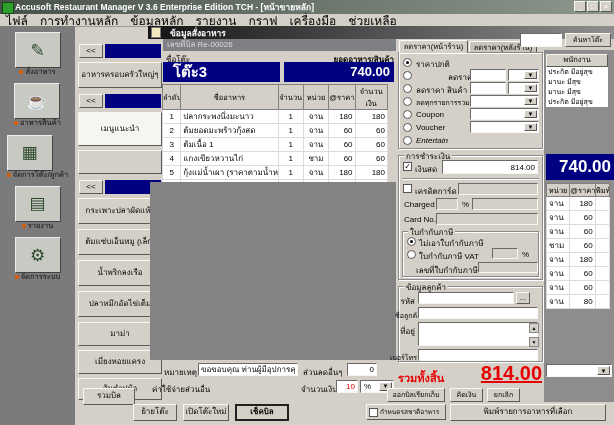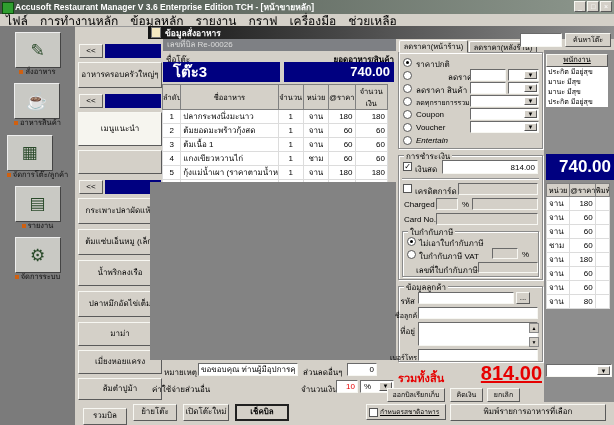--- a/index.html
+++ b/index.html
@@ -1,19 +1,19 @@
 <!DOCTYPE html>
 <html><head>
 <meta charset="utf-8">
 <style>
   html,body{margin:0;padding:0;background:#555;}
   #app{position:relative;width:614px;height:425px;background:#d4d0c8;overflow:hidden;
        font-family:"Liberation Sans",sans-serif;font-size:9px;color:#000;}
   .ab{position:absolute;}
-  .raised{background:#d4d0c8;border:1px solid;border-color:#f7f7f2 #5a5a5a #5a5a5a #f7f7f2;text-decoration:underline;}
+  .raised{background:#d4d0c8;border:1px solid;border-color:#f7f7f2 #5a5a5a #5a5a5a #f7f7f2;}
   .btn{background:#d4d0c8;border:1px solid;border-color:#f7f7f2 #5a5a5a #5a5a5a #f7f7f2;
        text-align:center;font-size:8px;display:flex;align-items:center;justify-content:center;
        padding:0 1px;box-sizing:border-box;line-height:1.05;}
   .sunken{background:#fff;border:1px solid;border-color:#6a6a6a #f7f7f2 #f7f7f2 #6a6a6a;box-sizing:border-box;}
   .field{background:#fff;border:1px solid;border-color:#6a6a6a #f7f7f2 #f7f7f2 #6a6a6a;
          font-family:"Liberation Sans",sans-serif;font-size:8px;padding:0 2px;box-sizing:border-box;}
   .field.dis{background:#d4d0c8;}
   .navy{background:#000080;color:#fff;font-weight:bold;box-sizing:border-box;}
   .lbl{font-size:8px;white-space:nowrap;}
   .red{color:#e60000;}
@@ -99,21 +99,21 @@
       <div class="side-label"><span class="bullet"></span><span>รายงาน</span></div>
     </div>
     <div style="text-align:center;">
       <div class="side-icon">
           <span>⚙</span>
         </div>
       <div class="side-label"><span class="bullet"></span><span>จัดการระบบ</span></div>
     </div>
   </div>
 
-  <div class="ab" style="left:148px;top:26px;width:466px;height:13px;background:linear-gradient(to right,#141414,#8f8f8f);display:flex;align-items:center;gap:4px;padding:0 3px;box-sizing:border-box;">
+  <div class="ab" style="left:148px;top:26px;width:466px;height:13px;background:linear-gradient(to right,#141414,#8f8f8f);display:flex;align-items:center;gap:9px;padding:0 3px;box-sizing:border-box;">
     <span style="width:8px;height:9px;background:#f4e8c0;border:1px solid #777;"></span>
     <span style="color:#fff;font-weight:bold;font-size:8.5px;">ข้อมูลสั่งอาหาร</span>
   </div>
   <div class="ab" style="left:163px;top:39px;width:233px;height:12px;background:#7e8084;color:#dcdcdc;font-size:8px;line-height:12px;padding-left:4px;box-sizing:border-box;">เลขที่บิล Re-00026</div>
 
   <div class="btn ab" style="left:79px;top:44px;width:24px;height:14px;">&lt;&lt;</div>
   <div class="ab navy" style="left:105px;top:44px;width:56px;height:14px;"></div>
   <div class="btn ab" style="left:78px;top:62px;width:84px;height:26px;">อาหารครอบครัวใหญ่ๆ</div>
   <div class="btn ab" style="left:79px;top:94px;width:24px;height:14px;">&lt;&lt;</div>
   <div class="ab navy" style="left:105px;top:94px;width:56px;height:14px;"></div>
@@ -397,21 +397,21 @@
             <td></td>
           </tr>
     </tbody>
       </table>
   </div>
 
   <div class="sunken ab" style="left:546px;top:364px;width:66px;height:13px;">
     <span class="drop">▼</span>
   </div>
 
-  <div class="btn ab" style="left:83px;top:408px;width:44px;height:17px;">รวมบิล</div>
+  <div class="btn ab" style="left:83px;top:388px;width:52px;height:17px;">รวมบิล</div>
   <div class="btn ab" style="left:133px;top:404px;width:44px;height:17px;">ย้ายโต๊ะ</div>
   <div class="btn ab" style="left:183px;top:404px;width:46px;height:17px;">เปิดโต๊ะใหม่</div>
   <div class="btn ab" style="left:235px;top:404px;width:54px;height:17px;border:2px solid #202020;font-weight:bold;">เช็คบิล</div>
   <div class="raised ab" style="left:366px;top:404px;width:80px;height:16px;display:flex;align-items:center;gap:2px;padding:0 2px;box-sizing:border-box;">
     <span class="cb"></span>
     <span style="font-size:6.5px;white-space:nowrap;">กำหนดรสชาติอาหาร</span>
   </div>
   <div class="btn ab" style="left:450px;top:404px;width:156px;height:17px;">พิมพ์รายการอาหารที่เลือก</div>
 
 </div>

